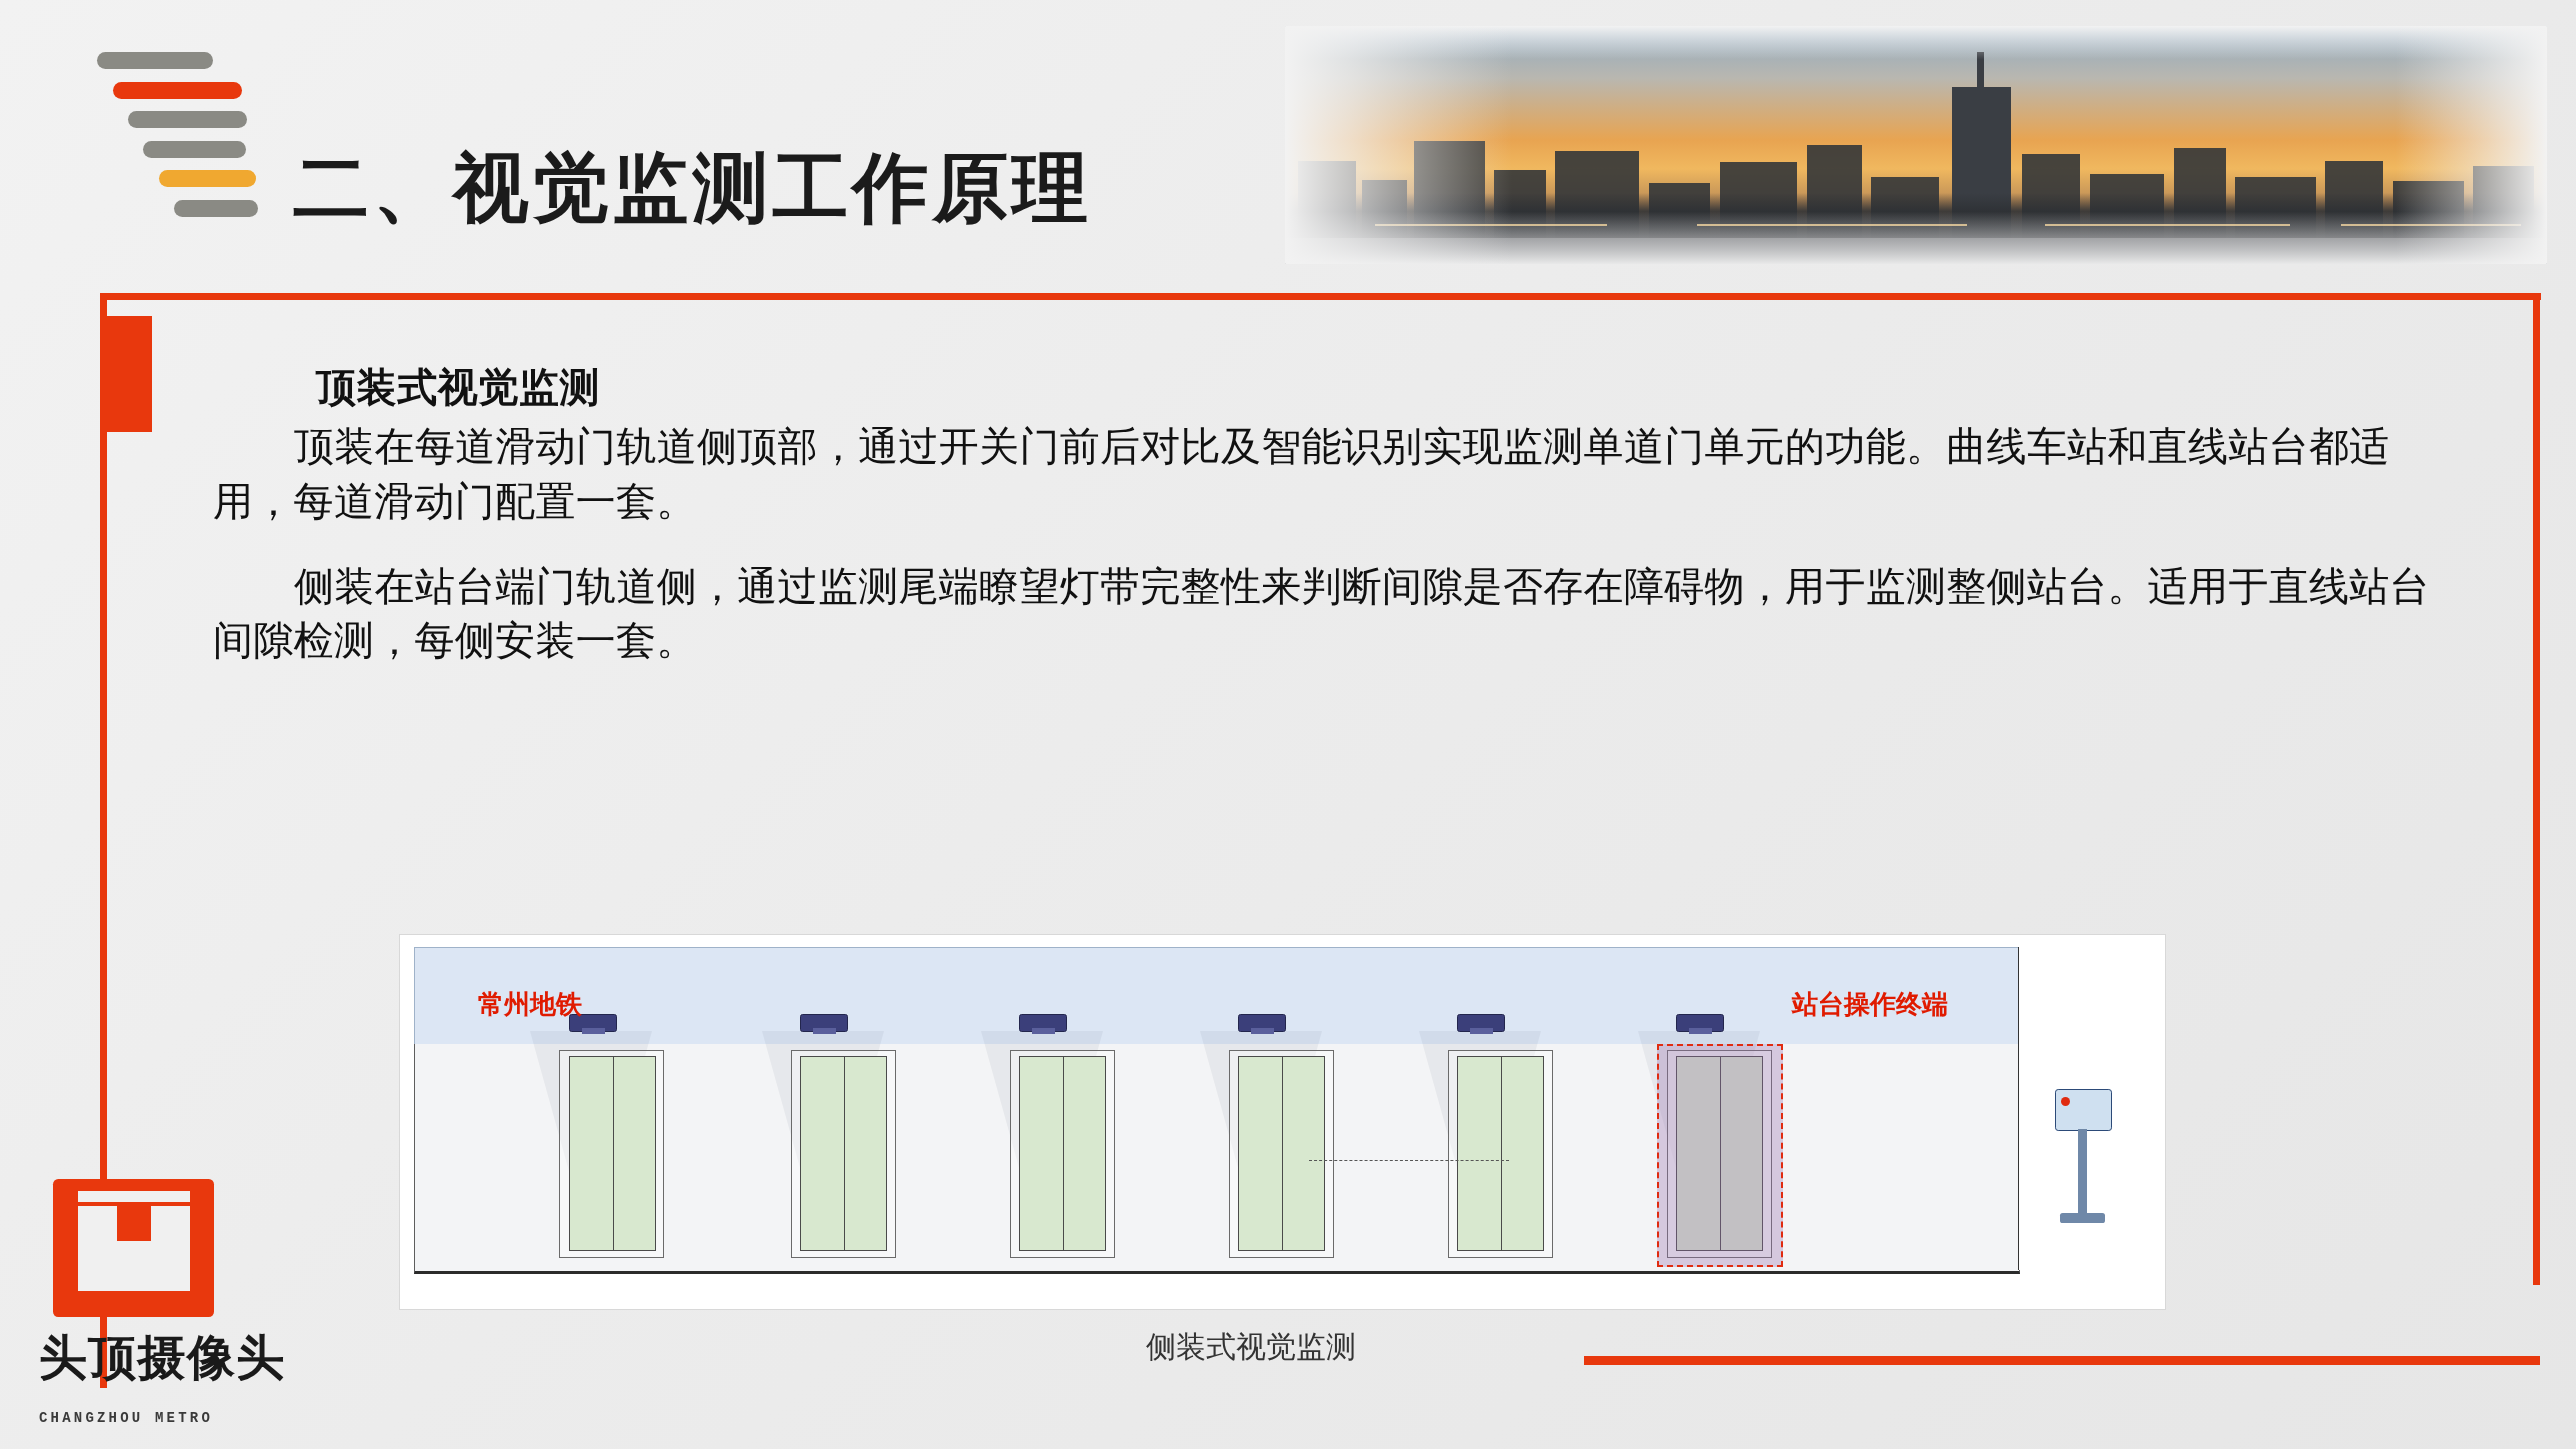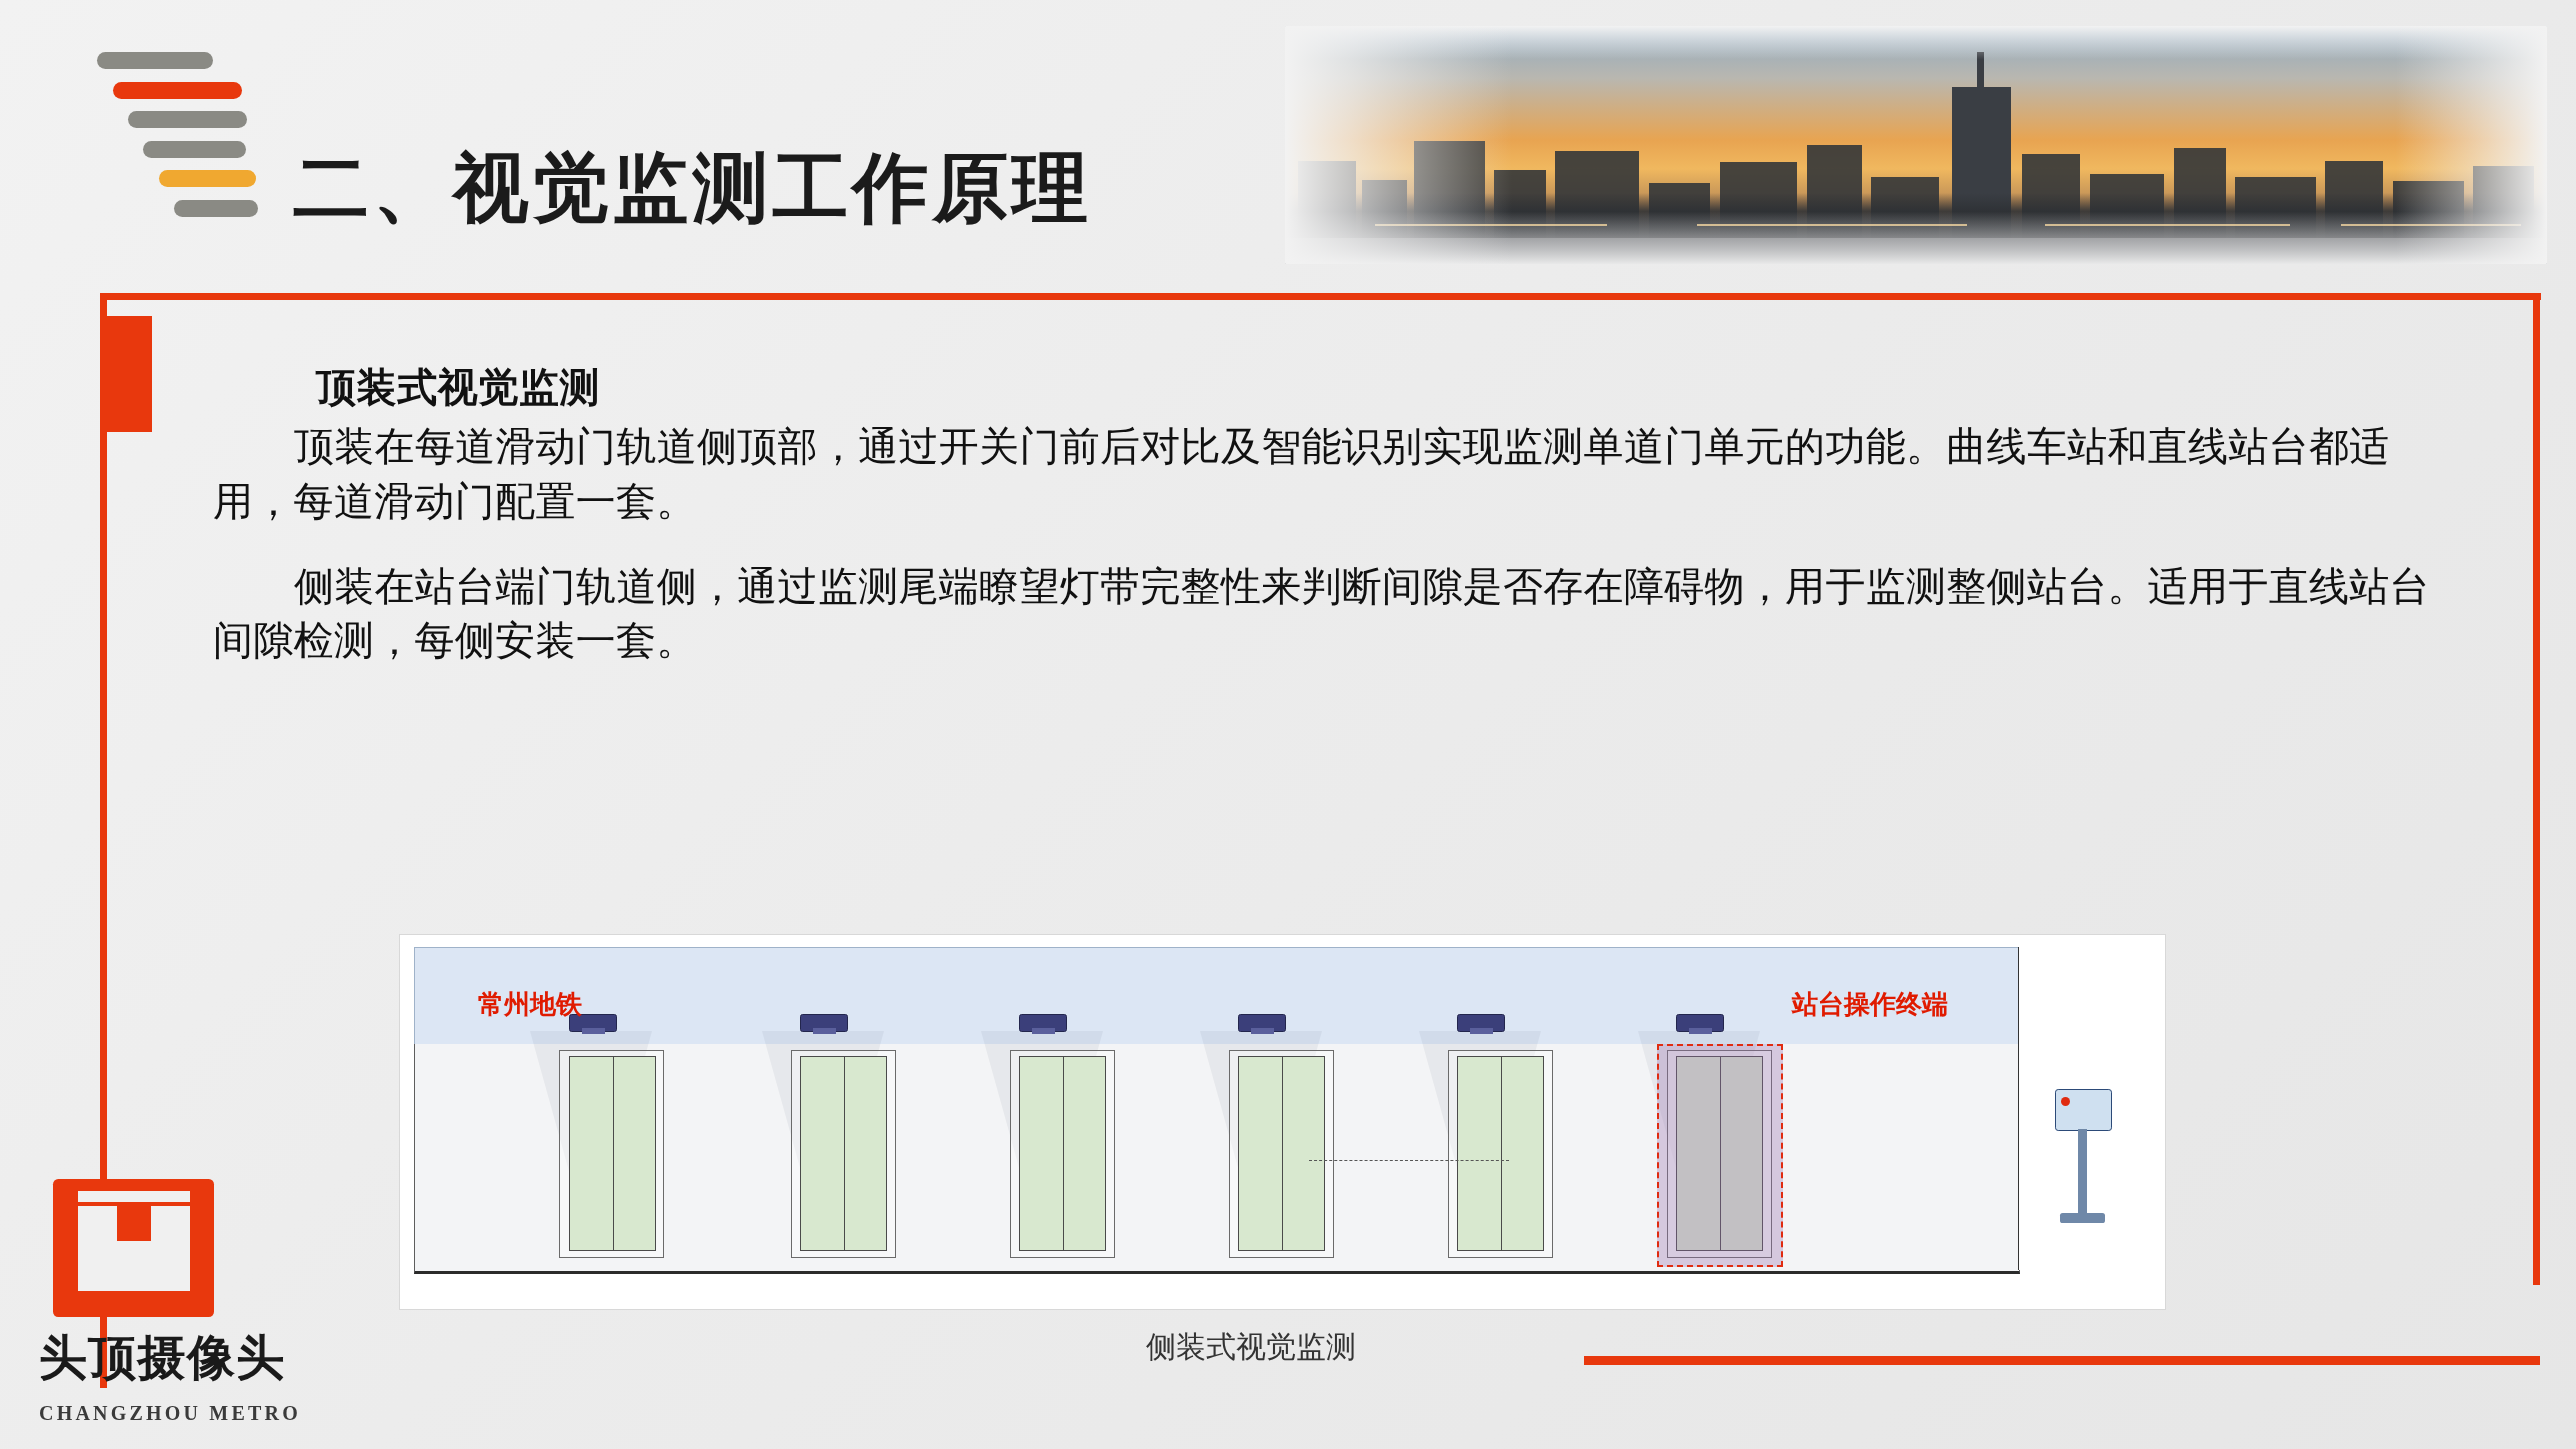--- a/index.html
+++ b/index.html
@@ -407,26 +407,26 @@
   .logo-cn {
     margin-top: 9px;
     font-size: 48px;
     font-weight: 700;
     color: #1a1a1a;
     letter-spacing: 1.3px;
     font-family: "Liberation Serif", "DejaVu Serif", serif;
     white-space: nowrap;
   }
   .logo-en {
-    margin-top: 12px;
-    font-size: 20px;
+    margin-top: 20px;
+    font-size: 14px;
     font-weight: 700;
     color: #3a3a3a;
     letter-spacing: 3.2px;
-    font-family: Liberation Serif, serif;
+    font-family: Liberation Mono, monospace;
     white-space: nowrap;
   }
 </style>
 </head>
 <body>
 
 <div class="slide">
 
   <div class="header-photo">
     <div class="photo-sky"></div>

